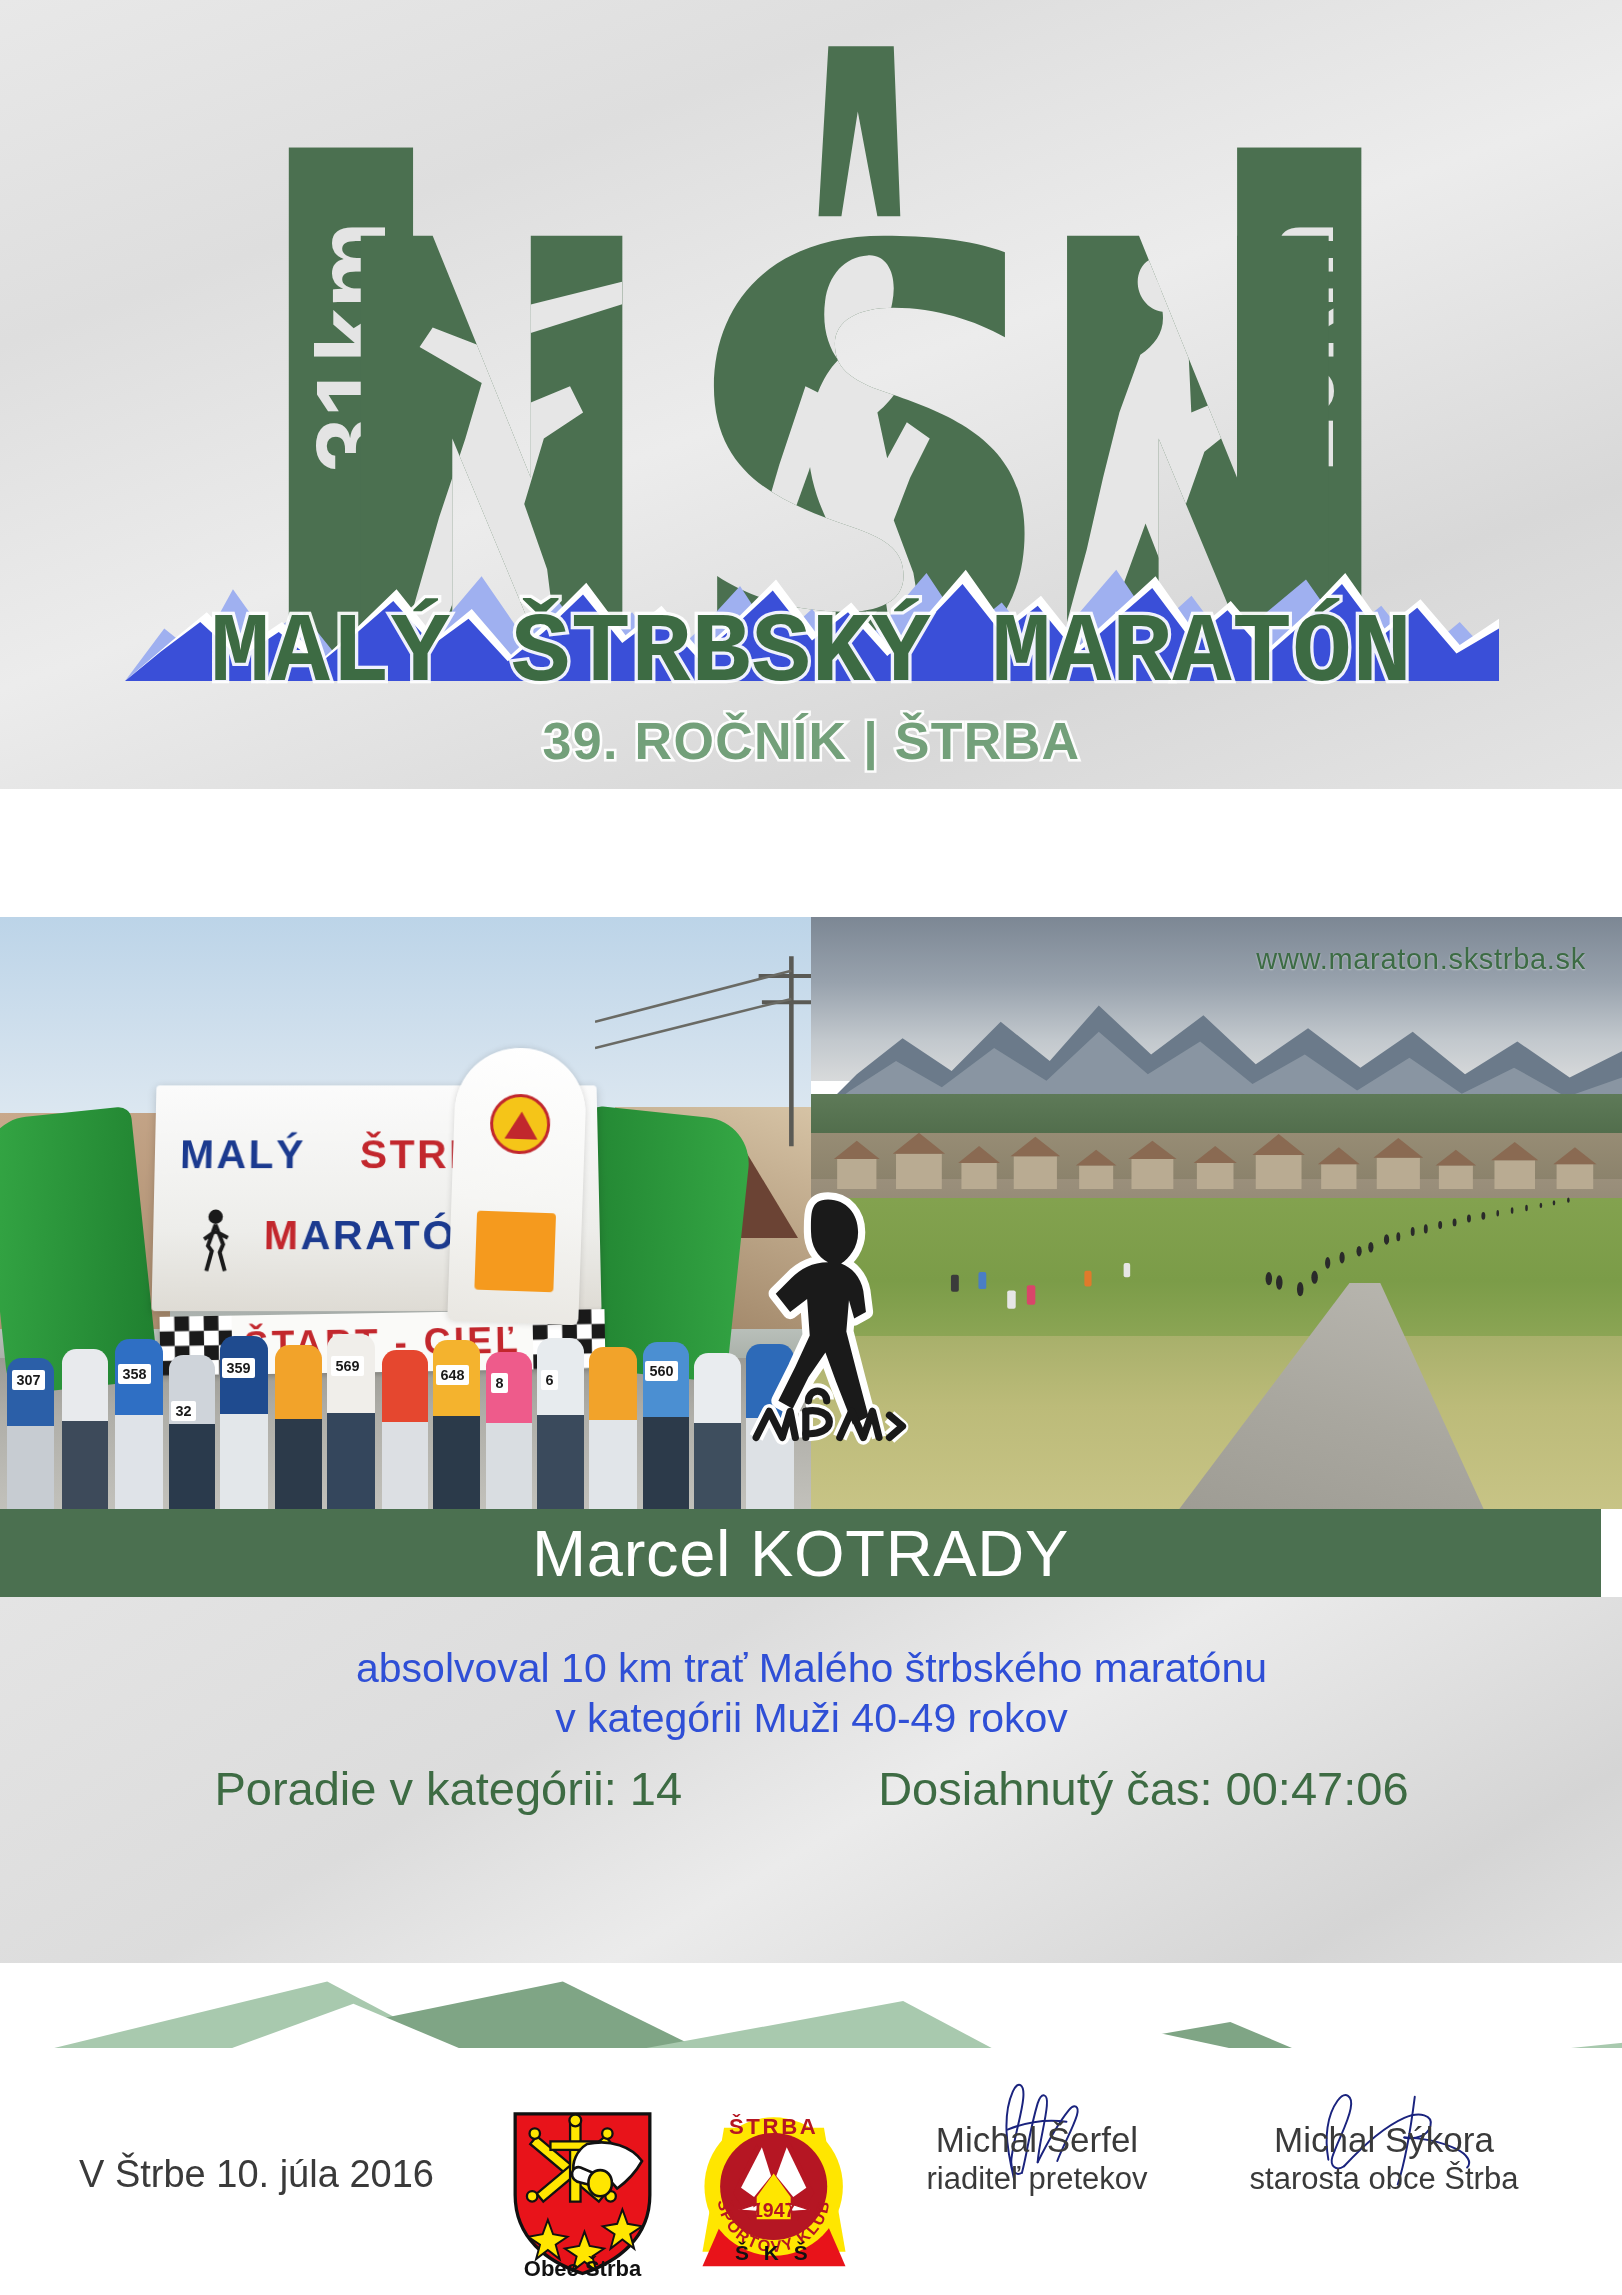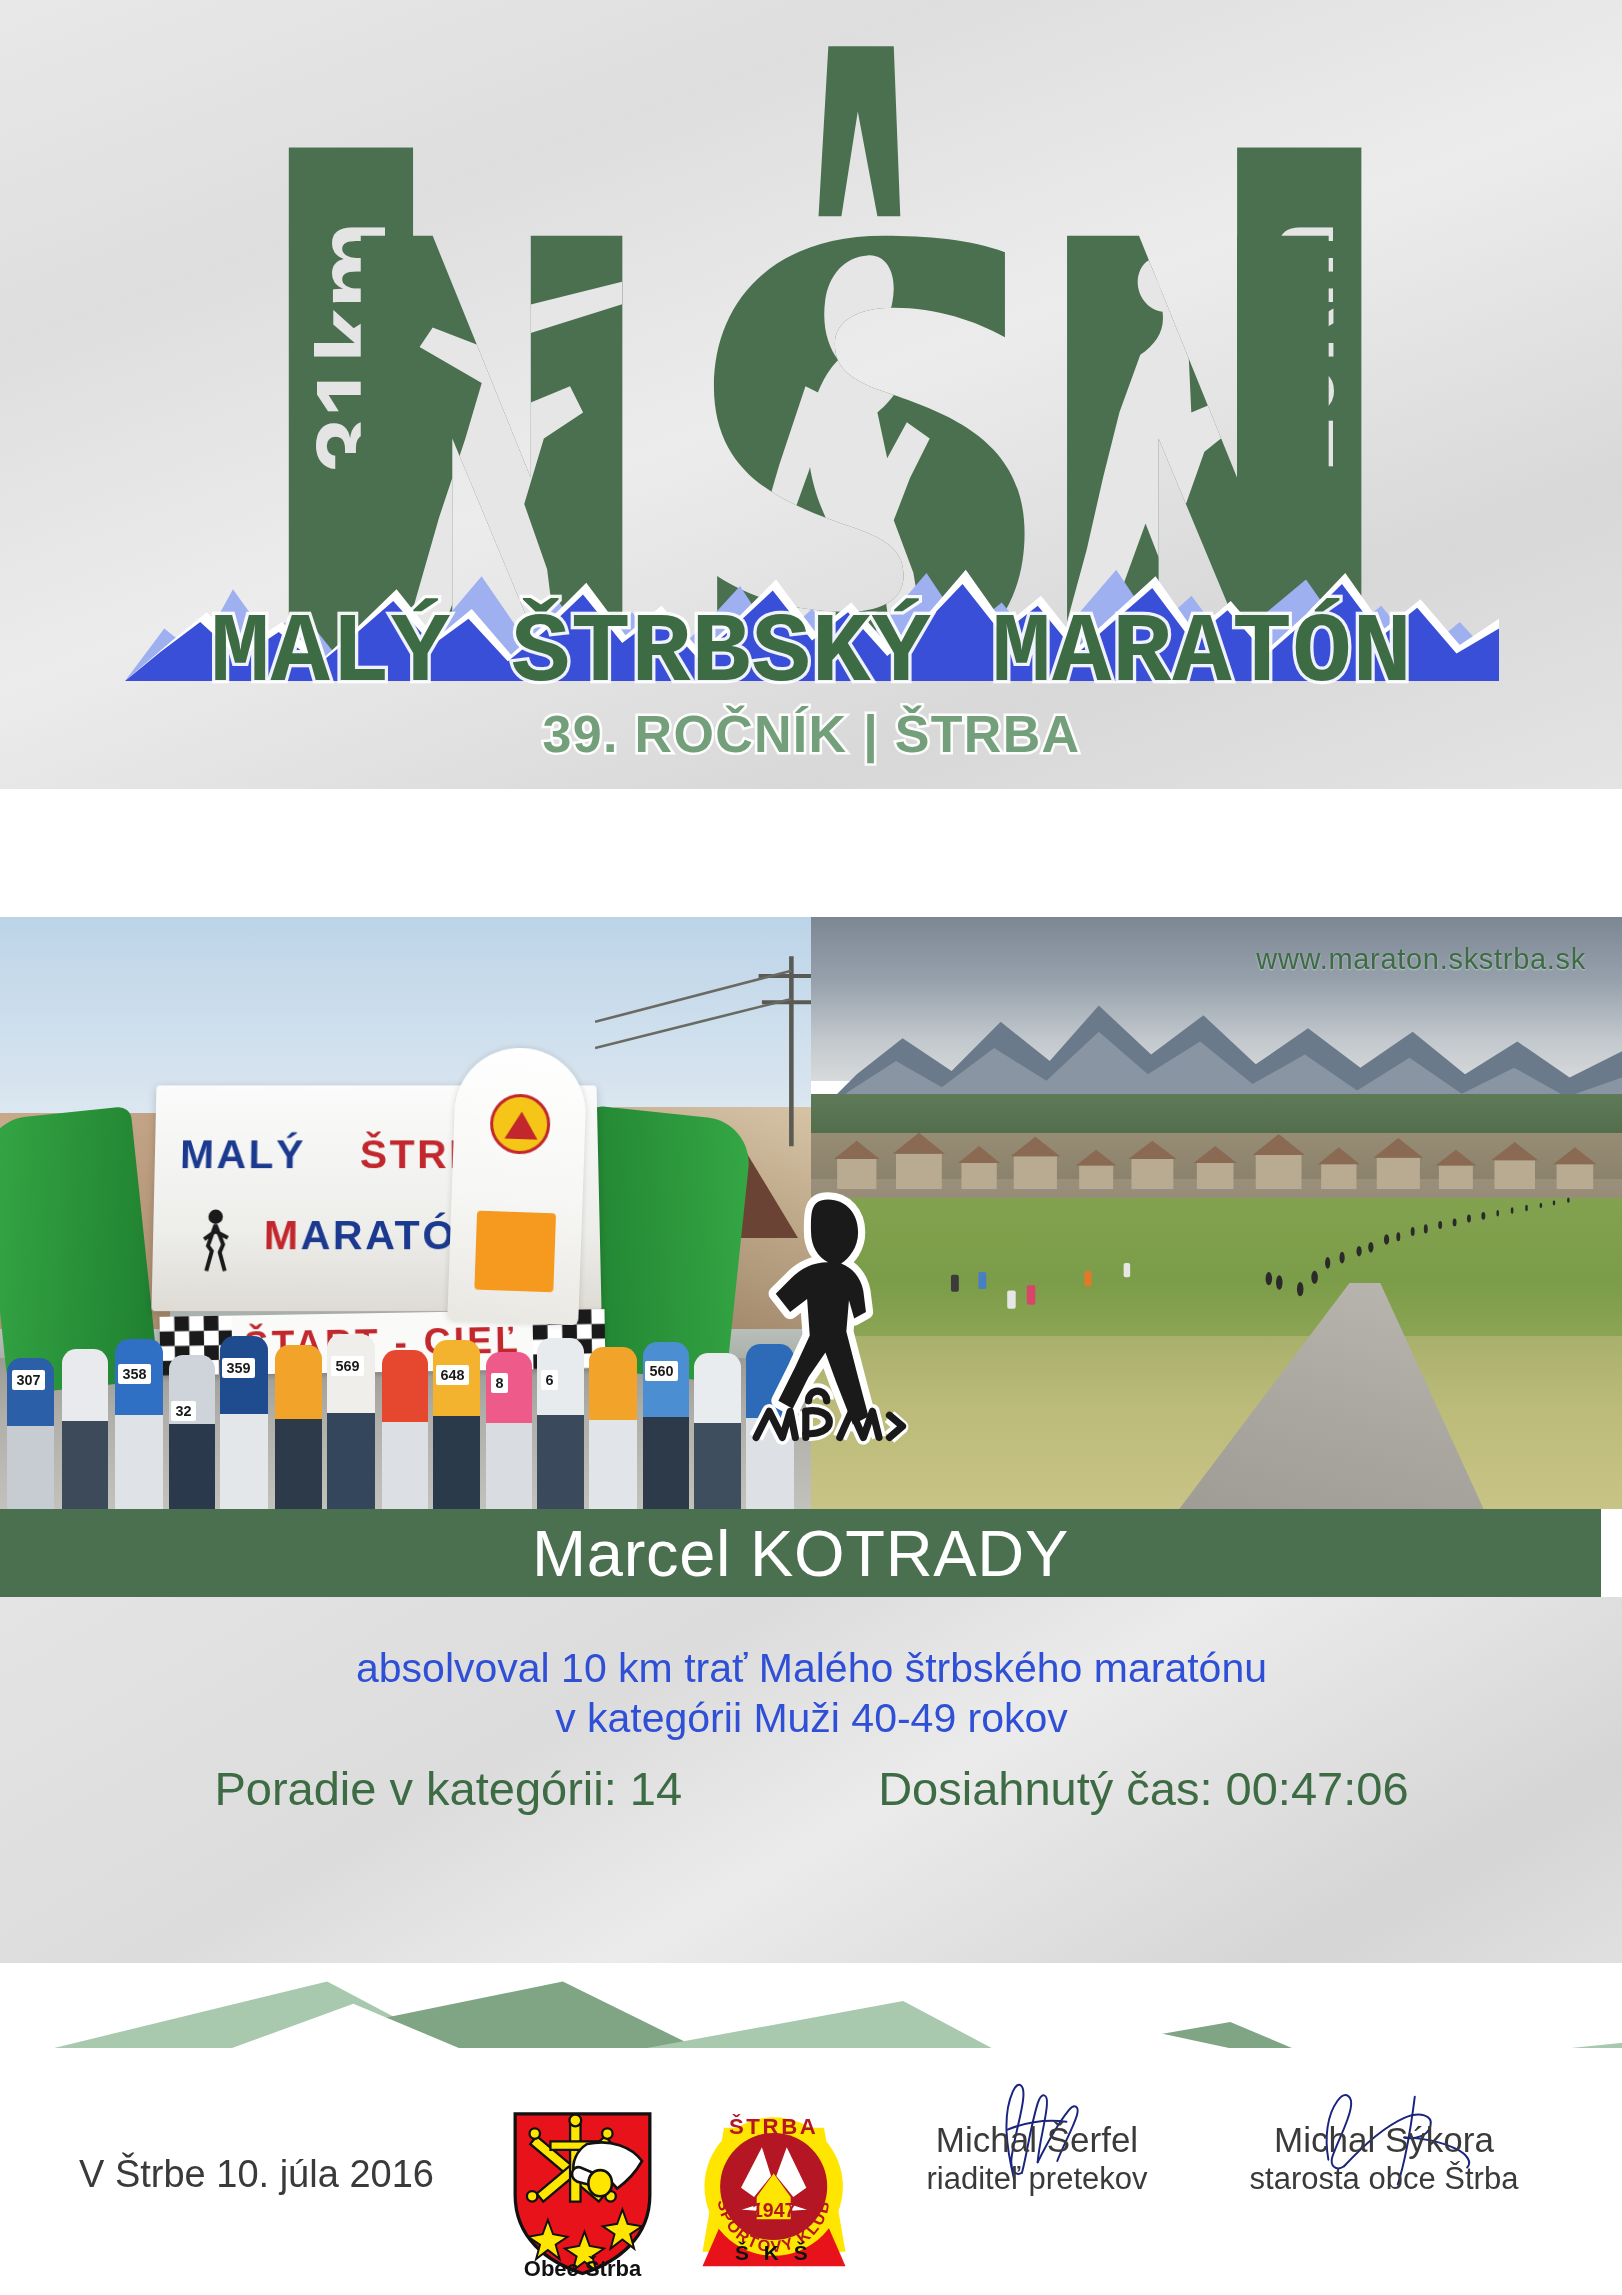--- a/index.html
+++ b/index.html
@@ -47,21 +47,21 @@
     -webkit-text-stroke:6.5px rgba(255,255,255,.92);
     paint-order:stroke fill;
     white-space:nowrap;
   }
   .rocnik-title {
     font-family:"Liberation Sans", sans-serif;
     font-size:52px; font-weight:bold;
     color:#73a07a;
     letter-spacing:1.3px;
     line-height:1;
-    margin-top:4px;
+    margin-top:11px;
     -webkit-text-stroke:5.2px rgba(255,255,255,.92);
     paint-order:stroke fill;
     white-space:nowrap;
   }
 
   
   .cert-banner {
     position:absolute; left:0; top:789px;
     width:1623px; height:128px;
     background:#4b7050;

